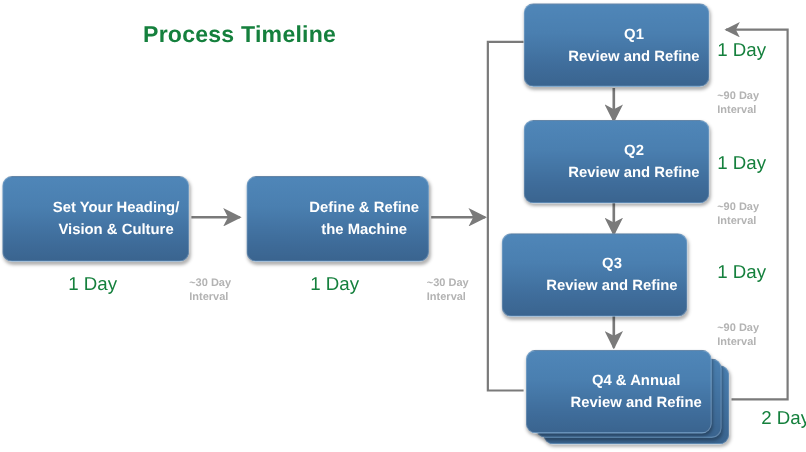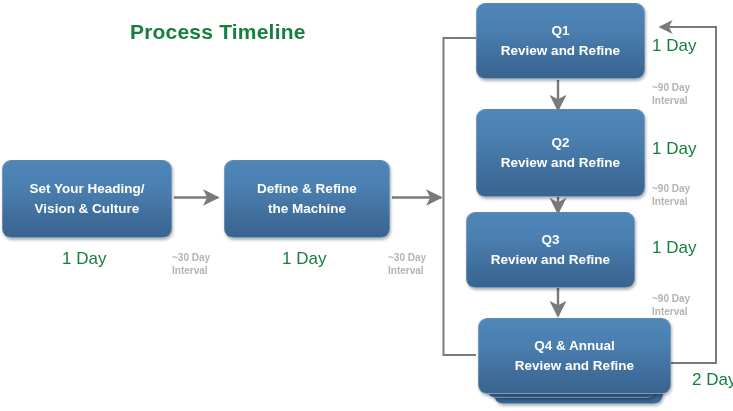--- a/index.html
+++ b/index.html
@@ -32,21 +32,21 @@
 
   
   .box {
     position: absolute;
     border-radius: 9px;
     background: linear-gradient(to bottom, #4f86b8 0%, #4a7fb0 35%, #3f6d9b 75%, #3a648f 100%);
     box-shadow: 1px 2px 3px rgba(0,0,0,0.30);
     color: #ffffff;
     display: flex;
     align-items: center;
-    justify-content: center;
+    justify-content: flex-end;
     text-align: center;
     font-size: 13.5px;
     font-weight: bold;
     line-height: 1.45;
     box-sizing: border-box;
     border: 1px solid rgba(255,255,255,0.22);
   }
   .box .inner {
     padding: 0 8px;
   }
@@ -152,38 +152,38 @@
     <span>Interval</span>
   </div>
 
   <div class="box" style="left:476px; top:3px; width:169px; height:76px;">
     <span class="inner">
       <span class="l1">Q1</span>
       <span class="l2">Review and Refine</span>
     </span>
   </div>
 
-  <div class="box" style="left:476px; top:109px; width:169px; height:88px;">
+  <div class="box" style="left:476px; top:109px; width:169px; height:76px;">
     <span class="inner">
       <span class="l1">Q2</span>
       <span class="l2">Review and Refine</span>
     </span>
   </div>
 
-  <div class="box" style="left:466px; top:212px; width:169px; height:76px;">
+  <div class="box" style="left:456px; top:212px; width:169px; height:76px;">
     <span class="inner">
       <span class="l1">Q3</span>
       <span class="l2">Review and Refine</span>
     </span>
   </div>
 
   <div class="ghost" style="left:494px; top:332px; width:169px; height:72px;"></div>
   <div class="ghost" style="left:487px; top:326px; width:169px; height:72px;"></div>
 
-  <div class="box" style="left:478px; top:318px; width:193px; height:76px;">
+  <div class="box" style="left:478px; top:318px; width:169px; height:76px;">
     <span class="inner">
       <span class="l1">Q4 &amp; Annual</span>
       <span class="l2">Review and Refine</span>
     </span>
   </div>
 
   <div class="daylabel" style="left:652px; top:36px;">1 Day</div>
   <div class="daylabel" style="left:652px; top:139px;">1 Day</div>
   <div class="daylabel" style="left:652px; top:238px;">1 Day</div>
   <div class="daylabel" style="left:655px; top:370px;margin-left:37px;">2 Days</div>

